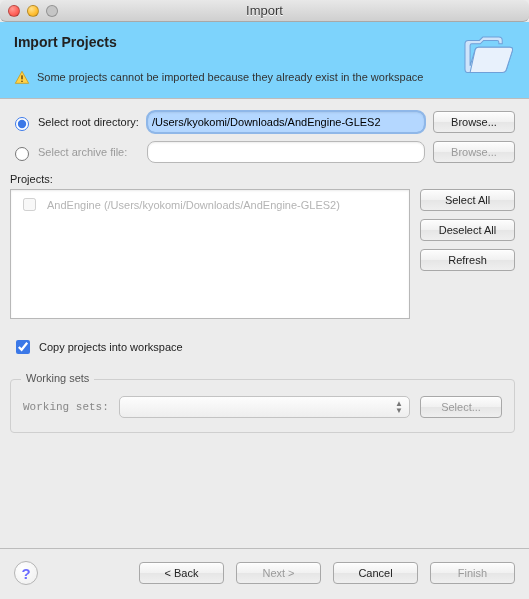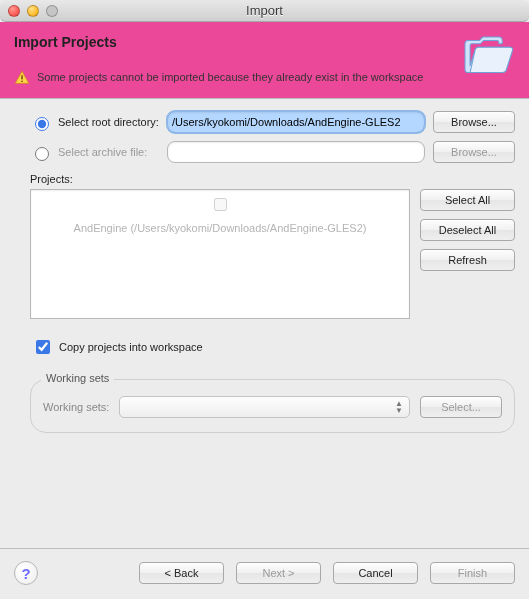--- a/index.html
+++ b/index.html
@@ -26,32 +26,32 @@
   .tl { width: 12px; height: 12px; border-radius: 50%; border: 0.5px solid rgba(0,0,0,0.25); }
   .tl.red { background: radial-gradient(circle at 35% 30%, #ff9a92, #ff5f57 60%, #e0443e); }
   .tl.yel { background: radial-gradient(circle at 35% 30%, #ffe08a, #ffbd2e 60%, #dea123); }
   .tl.grn { background: #c5c5c5; }
   .titlebar .title {
     position: absolute; left: 0; right: 0; text-align: center;
     font-size: 13px; color: #3a3a3a; text-shadow: 0 1px 0 #fff;
     pointer-events: none;
   }
   .header {
-    background: #ec4899;
+    background: #7dd3fc;
     padding: 10px 14px 12px 14px;
     border-bottom: 1px solid #bcbcbc;
     display: flex;
     justify-content: center;
   }
   .header-left { flex: 1; padding-right: 8px; }
   .header h1 { font-size: 14px; font-weight: bold; margin: 2px 0 6px 0; }
   .header .msg { display: flex; align-items: flex-start; gap: 7px; color: #333; line-height: 1.35; margin-top: 20px;}
   .warn-icon { width:16px; height:16px; flex:0 0 16px; }
   .folder-icon { width: 56px; height: 44px; flex: 0 0 56px; }
-  .body { padding: 12px 14px 0 30px; }
+  .body { padding: 12px 14px 0 10px; }
   .source-grid { display:grid; grid-template-columns: auto 1fr auto; gap:8px 8px; align-items:center; }
   .radio-label { display:flex; align-items:center; gap:6px; white-space:nowrap; }
   input.text {
     height: 22px; border: 1px solid #b8b8b8; border-radius: 8px;
     padding: 2px 4px; font: inherit; background:#fff; width:100%;
     box-shadow: inset 0 1px 2px rgba(0,0,0,0.08);
   }
   input.text.selected { background:#b4d7ff; border-color:#7aa9de; outline:2px solid #8fb7e8; outline-offset:-1px;}
   input.text:disabled { background:#fff; color:#888;}
   .btn {
@@ -64,34 +64,34 @@
   .btn:disabled { color:#9a9a9a; }
   .label { color:#222; }
   .label.disabled { color:#9a9a9a; }
   .sect-label { margin: 4px 0 4px 0; color:#222;}
   .projects-wrap { display:flex; gap:10px; }
   .listbox {
     flex:1; height:130px; background:#fff; border:1px solid #b8b8b8;
     box-shadow: inset 0 1px 2px rgba(0,0,0,0.08);
     padding:2px;
   }
-  .list-row { display:flex; align-items:center; gap:8px; padding:3px 6px; color:#b4b4b4;flex-direction:column; }
+  .list-row { display:flex; align-items:center; gap:8px; padding:3px 6px; color:#b4b4b4; }
   .side-btns { display:flex; flex-direction:column; gap:8px; width:95px; }
   .side-btns .btn { width:100%; }
   .check-row { display:flex; align-items:center; gap:6px; margin:18px 0 22px 2px;}
   input.mac-check[type=checkbox]{ width:14px; height:14px; accent-color:#3b78e7;}
   .fieldset {
-    border:1px solid #cfcfcf; border-radius:16px; padding: 6px 12px 14px 12px;
+    border:1px solid #cfcfcf; border-radius:4px; padding: 6px 12px 14px 12px;
     position:relative; margin-top:6px;
   }
   .fieldset .legend {
     position:absolute; top:-8px; left:10px; background:#ececec; padding:0 5px; color:#555;
   }
   .ws-row { display:flex; align-items:center; gap:10px; margin-top:10px;}
-  .ws-label { color:#888; white-space:nowrap; }
+  .ws-label { color:#888; white-space:nowrap;font-family:Liberation Mono, monospace; }
   .combo {
     flex:1; height:22px; background:linear-gradient(#fdfdfd,#eee);
     border:1px solid #c3c3c3; border-radius:5px; position:relative;
   }
   .combo .arrows {
     position:absolute; right:6px; top:3px; font-size:8px; color:#777; line-height:7px; text-align:center;
   }
   .footer {
     position:absolute; bottom:0; left:0; right:0;
     border-top:1px solid #bcbcbc;

